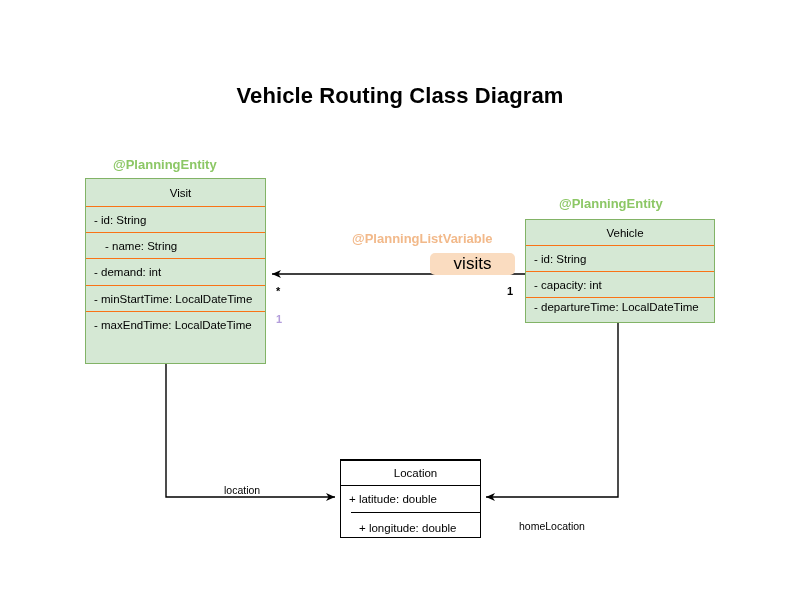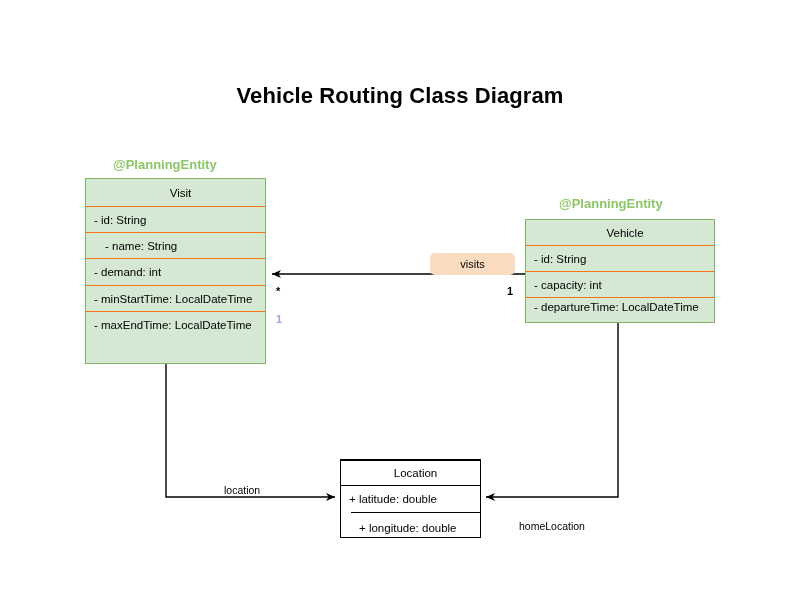--- a/index.html
+++ b/index.html
@@ -94,21 +94,21 @@
     white-space: nowrap;
   }
   .mult-label.lavender {
     color: #b39ddb;
   }
   .badge {
     position: absolute;
     box-sizing: border-box;
     background: #fadcc0;
     border-radius: 5px;
-    font-size: 11px;
+    font-size: 17px;
     color: #000000;
     display: flex;
     align-items: center;
     justify-content: center;
     white-space: nowrap;
   }
 </style>
 </head>
 <body>
 
@@ -155,20 +155,21 @@
     <div class="uml-row" style="height:26px;">- capacity: int</div>
     <div class="uml-row" style="height:18px;">- departureTime: LocalDateTime</div>
   </div>
 
   <div class="uml-class plain" id="class-location" style="left:340px; top:459px; width:141px; height:79px;">
     <div class="uml-row header" style="height:25px;">Location</div>
     <div class="uml-row" style="height:27px;">+ latitude: double</div>
     <div class="uml-row" style="height:31px;margin-left:10px;">+ longitude: double</div>
   </div>
 
+  <div class="annotation orange" style="left:352px; top:231px;">@PlanningListVariable</div>
 
   <div class="badge" style="left:430px; top:253px; width:85px; height:22px;">visits</div>
 
   <div class="mult-label" style="left:276px; top:285px;">*</div>
 
   <div class="mult-label" style="left:507px; top:285px;">1</div>
 
   <div class="mult-label lavender" style="left:276px; top:313px;">1</div>
 
   <div class="edge-label" style="left:224px; top:484px;">location</div>

